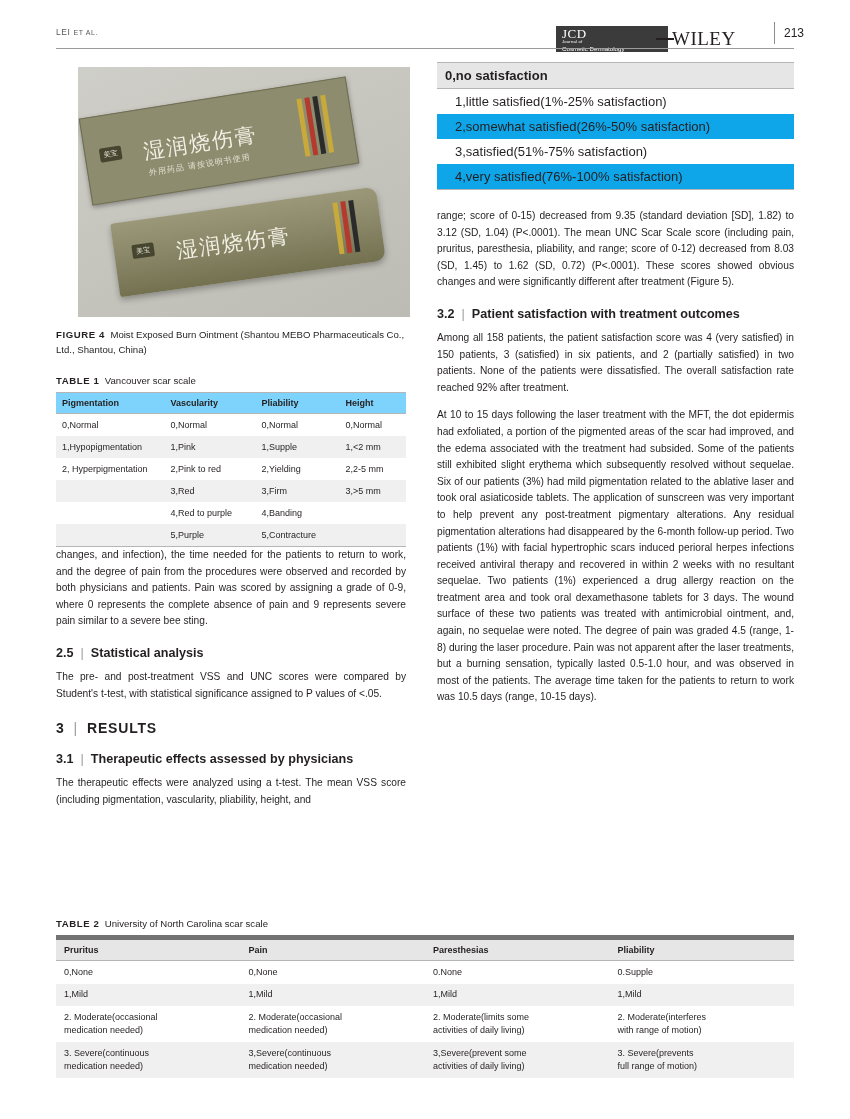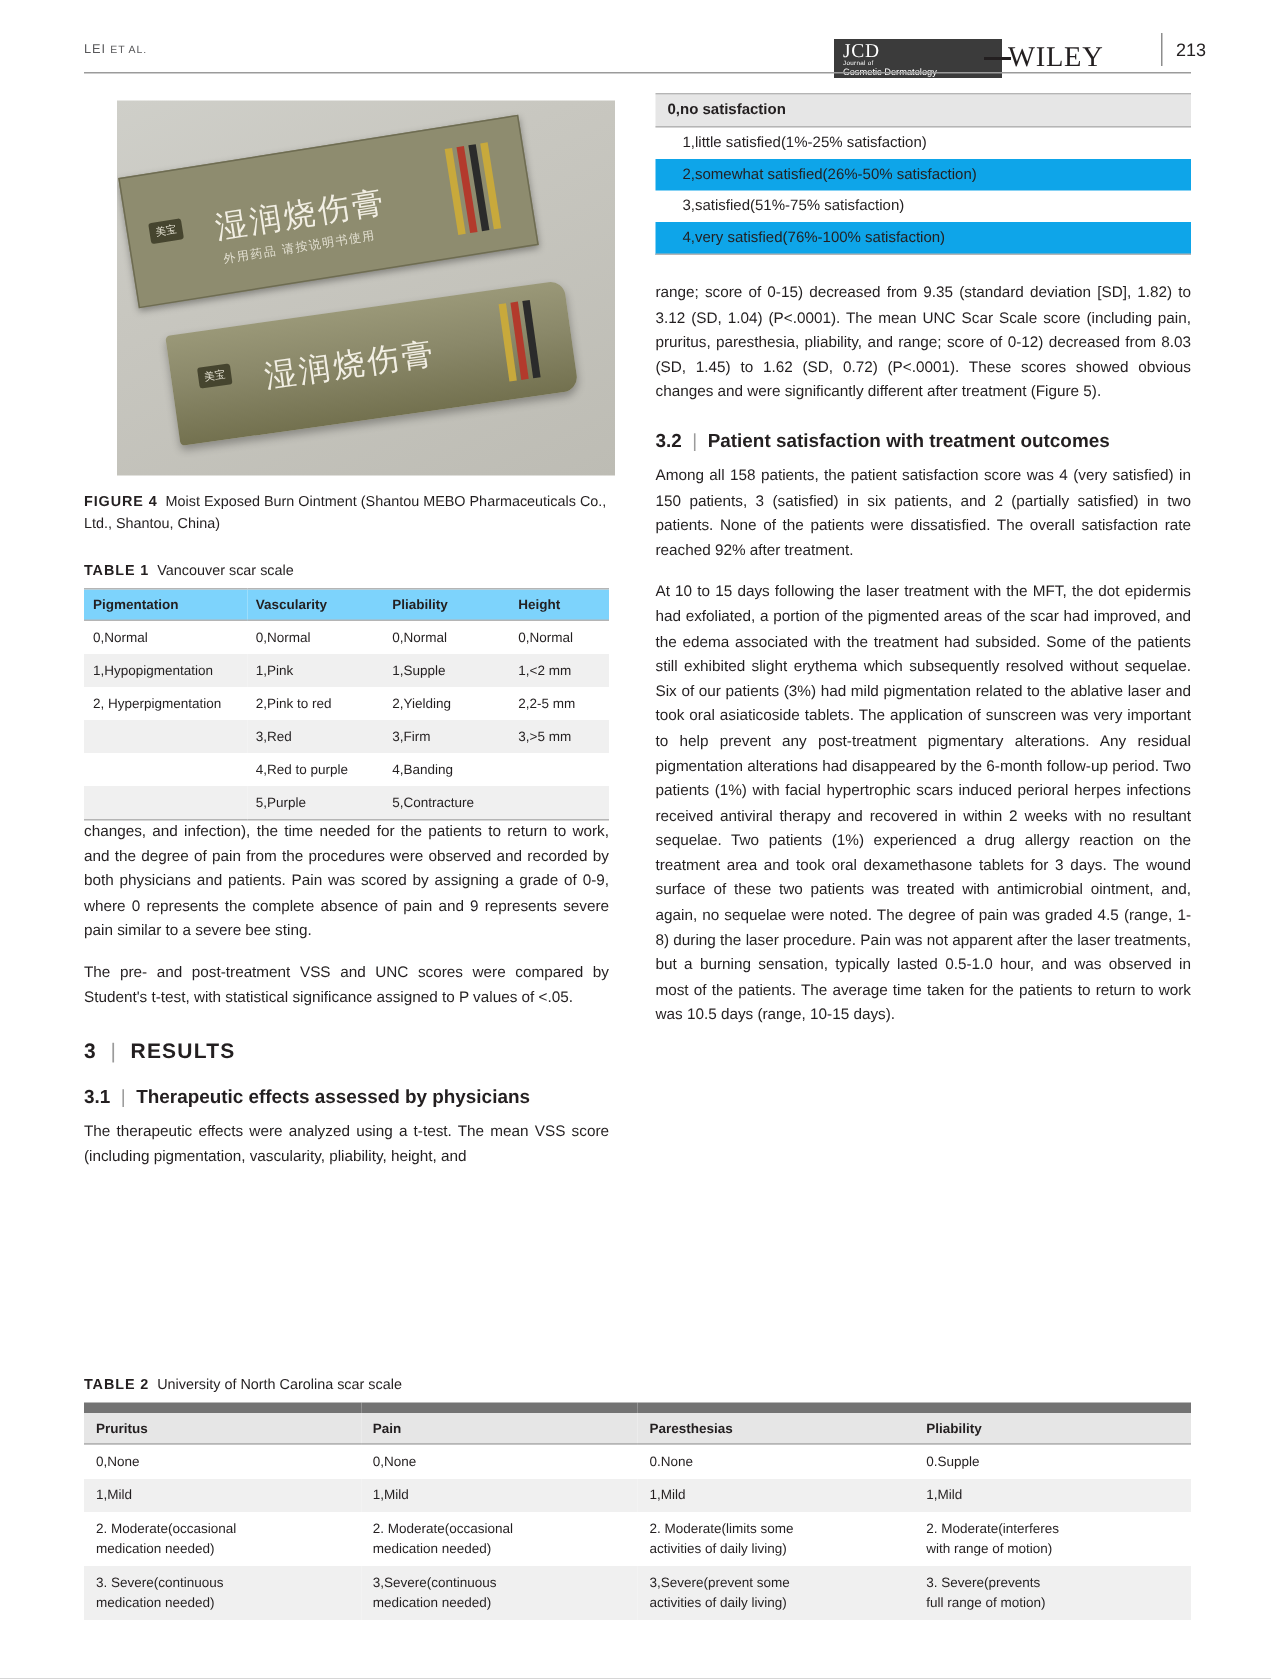--- a/index.html
+++ b/index.html
@@ -253,21 +253,21 @@
   table.sci tr.alt td {
     background: #f0f0f0;
   }
   table.sci tr.last td {
     border-bottom: 1px solid #b5b5b5;
   }
   
   table.t3 {
     border-collapse: collapse;
     width: 100%;
-    font-size: 10px;
+    font-size: 13px;
     color: #231f20;
   }
   table.t3 th {
     text-align: left;
     font-weight: bold;
     padding: 5px 8px;
     background: #e6e6e6;
     border-top: 1px solid #b5b5b5;
     border-bottom: 1px solid #b5b5b5;
   }
@@ -292,21 +292,21 @@
     width: 100%;
     font-size: 9px;
     color: #231f20;
     table-layout: fixed;
   }
   table.t2 th {
     text-align: left;
     font-weight: bold;
     padding: 5px 8px;
     background: #e6e6e6;
-    border-top: 7px solid #737373;
+    border-top: 5px solid #737373;
     border-bottom: 1px solid #b5b5b5;
   }
   table.t2 td {
     padding: 4.5px 8px;
     vertical-align: top;
     line-height: 13.5px;
   }
   table.t2 tr.alt td {
     background: #f0f0f0;
   }
@@ -404,20 +404,23 @@
           <td></td>
           <td>5,Purple</td>
           <td>5,Contracture</td>
           <td></td>
         </tr>
       </tbody>
     </table>
 
     <p class="body" style="">changes, and infection), the time needed for the patients to return to work, and the degree of pain from the procedures were observed and recorded by both physicians and patients. Pain was scored by assigning a grade of 0-9, where 0 represents the complete absence of pain and 9 represents severe pain similar to a severe bee sting.</p>
 
+    <div class="h2">
+      <span class="num">2.5</span><span class="bar">|</span><span>Statistical analysis</span>
+    </div>
 
     <p class="body">The pre- and post-treatment VSS and UNC scores were compared by Student's t-test, with statistical significance assigned to P values of &lt;.05.</p>
 
     <div class="h1">
       <span>3</span><span class="bar">|</span><span>RESULTS</span>
     </div>
 
     <div class="h2">
       <span class="num">3.1</span><span class="bar">|</span><span>Therapeutic effects assessed by physicians</span>
     </div>

